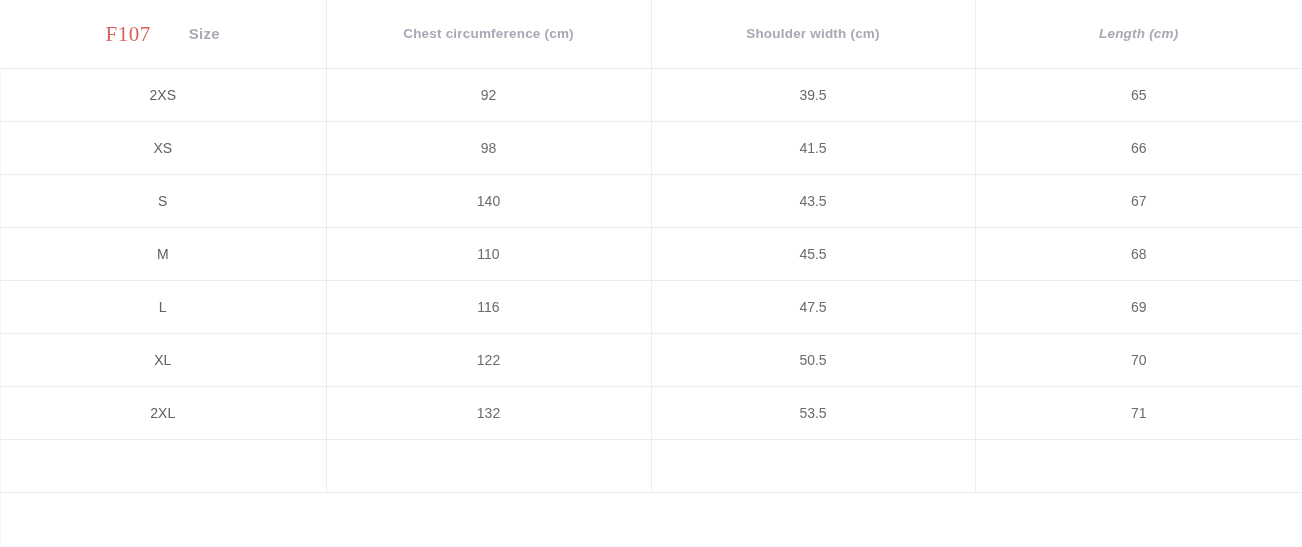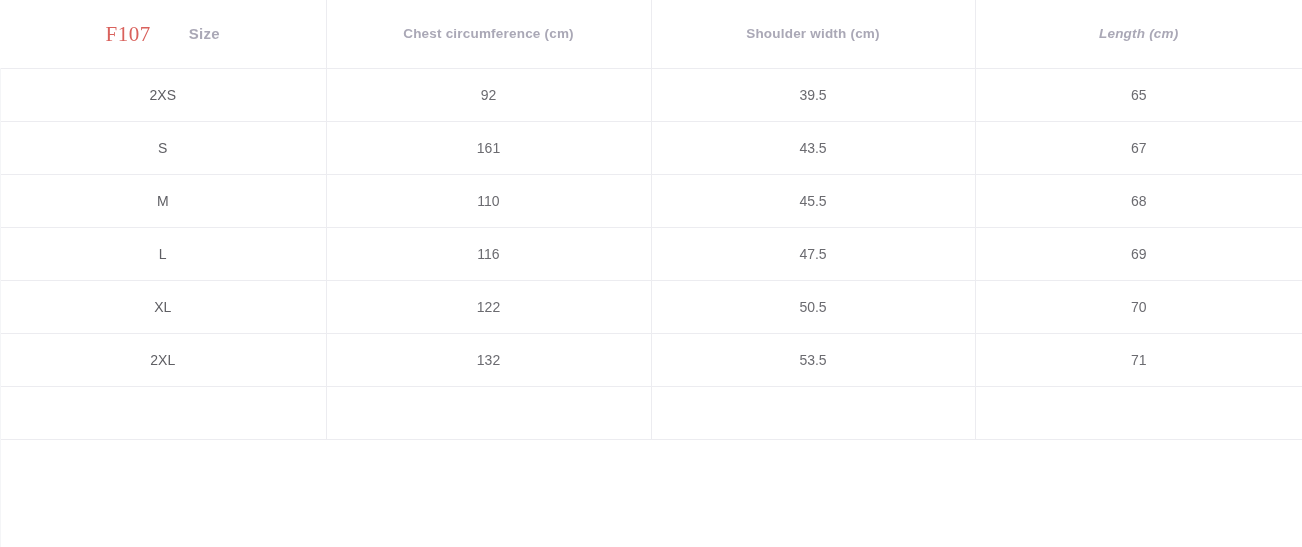--- a/index.html
+++ b/index.html
@@ -128,22 +128,28 @@
     </tr>
   </thead>
   <tbody>
     <tr>
       <td class="cell-size">2XS</td>
       <td>92</td>
       <td>39.5</td>
       <td>65</td>
     </tr>
     <tr>
+      <td class="cell-size">XS</td>
+      <td>98</td>
+      <td>41.5</td>
+      <td>66</td>
+    </tr>
+    <tr>
       <td class="cell-size">S</td>
-      <td>161</td>
+      <td>140</td>
       <td>43.5</td>
       <td>67</td>
     </tr>
     <tr>
       <td class="cell-size">M</td>
       <td>110</td>
       <td>45.5</td>
       <td>68</td>
     </tr>
     <tr>

